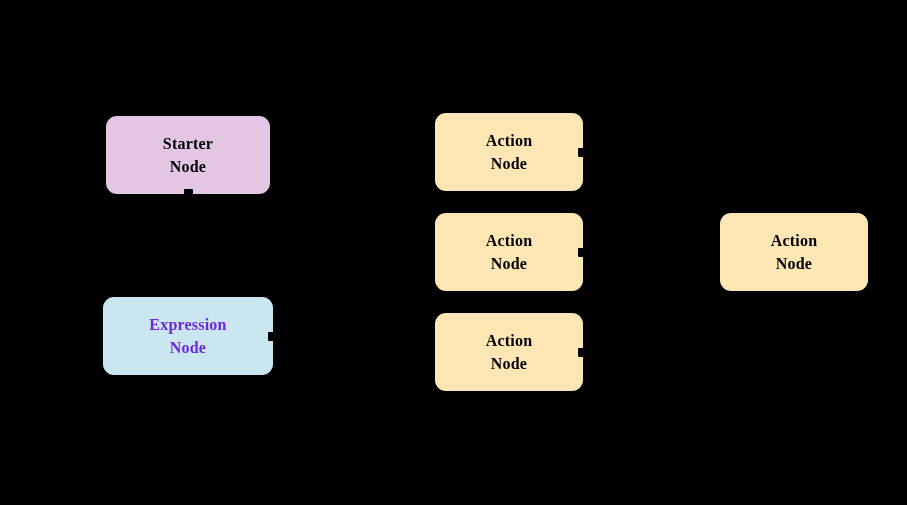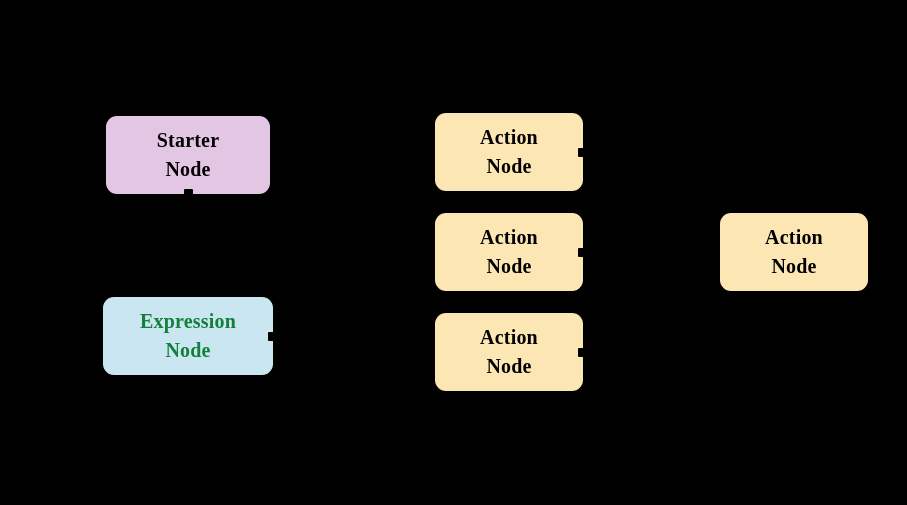--- a/index.html
+++ b/index.html
@@ -26,21 +26,21 @@
     position: absolute;
     box-sizing: border-box;
     border-radius: 11px;
     display: flex;
     flex-direction: column;
     align-items: center;
     justify-content: center;
     text-align: center;
     color: #000000;
     font-weight: bold;
-    font-size: 20px;
+    font-size: 16px;
     line-height: 1.45;
     letter-spacing: 0.2px;
     user-select: none;
   }
 
   .node .label-line {
     display: block;
     white-space: nowrap;
   }
 
@@ -85,21 +85,21 @@
       <path d="M 583 152 C 650 152, 655 252, 720 252" fill="none" stroke="#000000" stroke-width="2"></path>
       <path d="M 583 252 L 720 252" fill="none" stroke="#000000" stroke-width="2"></path>
       <path d="M 583 352 C 650 352, 655 252, 720 252" fill="none" stroke="#000000" stroke-width="2"></path>
     </svg>
 
 <div class="node" style="left: 106px; top: 116px; width: 164px; height: 78px; background: rgb(227, 198, 227); color: rgb(0, 0, 0);">
       <span class="label-line">Starter</span>
       <span class="label-line">Node</span>
       <span class="port bottom"></span>
     </div>
-    <div class="node" style="left: 103px; top: 297px; width: 170px; height: 78px; background: rgb(202, 230, 240); color: #15803d;">
+    <div class="node" style="left: 103px; top: 297px; width: 170px; height: 78px; background: rgb(202, 230, 240); color: #6d28d9;">
       <span class="label-line">Expression</span>
       <span class="label-line">Node</span>
       <span class="port right"></span>
     </div>
     <div class="node" style="left: 435px; top: 113px; width: 148px; height: 78px; background: rgb(252, 230, 180); color: rgb(0, 0, 0);">
       <span class="label-line">Action</span>
       <span class="label-line">Node</span>
       <span class="port right"></span>
     </div>
     <div class="node" style="left: 435px; top: 213px; width: 148px; height: 78px; background: rgb(252, 230, 180); color: rgb(0, 0, 0);">

